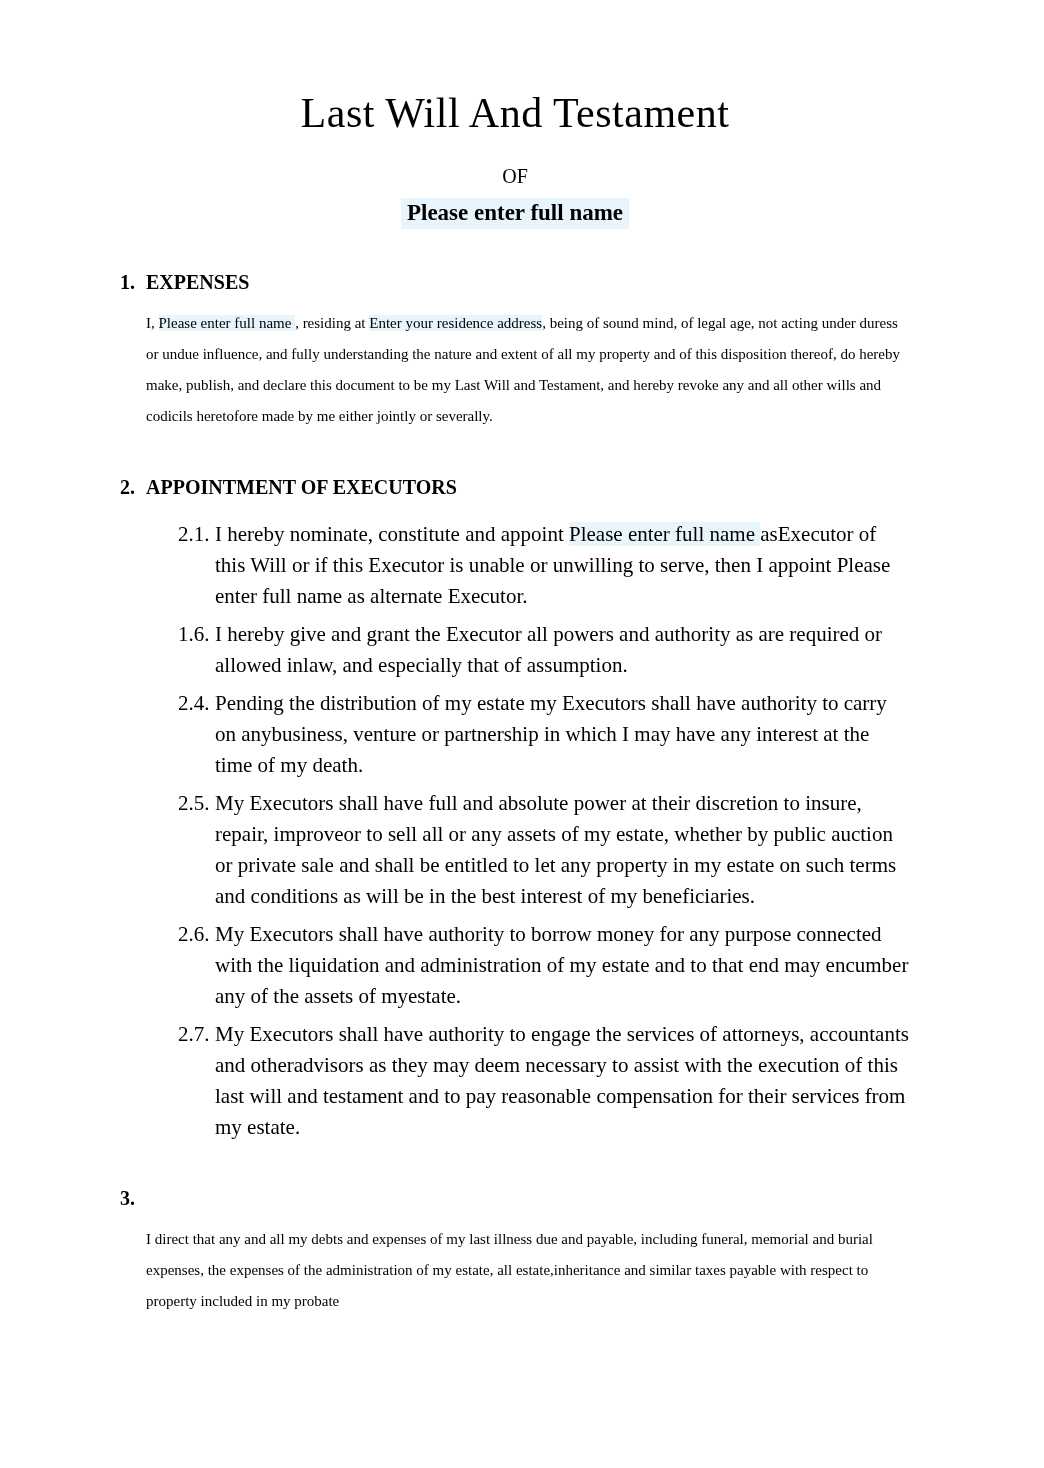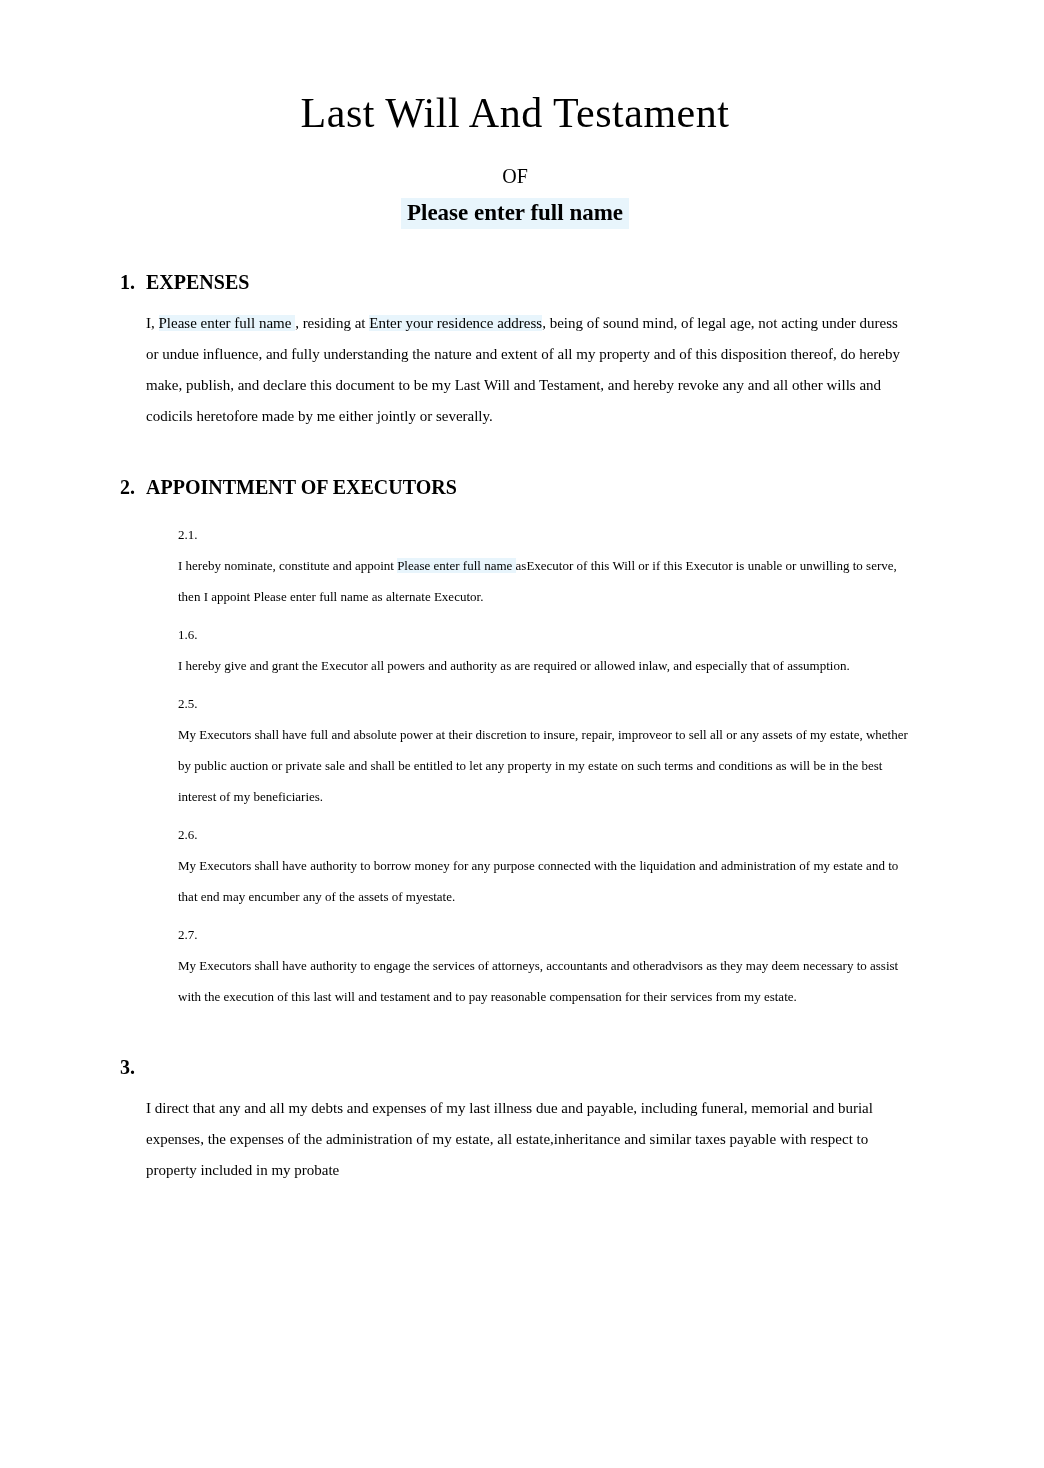--- a/index.html
+++ b/index.html
@@ -56,23 +56,22 @@
     margin-top: 10px;
     font-size: 15px;
     line-height: 31px;
     text-align: left;
   }
   .clause-list { margin-top: 16px; }
   .clause {
     display: flex;
     margin-left: 58px;
     margin-bottom: 7px;
-    font-size: 13px;
+    font-size: 21px;
     line-height: 31px;
-    flex-direction: column;
   }
   .clause-num { width: 37px; flex-shrink: 0; }
   .clause-body { flex: 1; }
   .hl {
     background: var(--hl);
   }
 </style>
 </head>
 <body>
 
@@ -101,20 +100,24 @@
       <span class="clause-num">2.1.</span>
       <span class="clause-body"><span>I hereby nominate, constitute and appoint </span><span class="hl">Please enter full name </span><span>asExecutor of this Will or if this Executor is unable or unwilling to serve, then I appoint Please enter full name as alternate Executor.</span></span>
     </div>
 
     <div class="clause">
       <span class="clause-num">1.6.</span>
       <span class="clause-body">I hereby give and grant the Executor all powers and authority as are required or allowed inlaw, and especially that of assumption.</span>
     </div>
 
 
+    <div class="clause">
+      <span class="clause-num">2.4.</span>
+      <span class="clause-body">Pending the distribution of my estate my Executors shall have authority to carry on anybusiness, venture or partnership in which I may have any interest at the time of my death.</span>
+    </div>
 
     <div class="clause">
       <span class="clause-num">2.5.</span>
       <span class="clause-body">My Executors shall have full and absolute power at their discretion to insure, repair, improveor to sell all or any assets of my estate, whether by public auction or private sale and shall be entitled to let any property in my estate on such terms and conditions as will be in the best interest of my beneficiaries.</span>
     </div>
 
     <div class="clause">
       <span class="clause-num">2.6.</span>
       <span class="clause-body">My Executors shall have authority to borrow money for any purpose connected with the liquidation and administration of my estate and to that end may encumber any of the assets of myestate.</span>
     </div>

